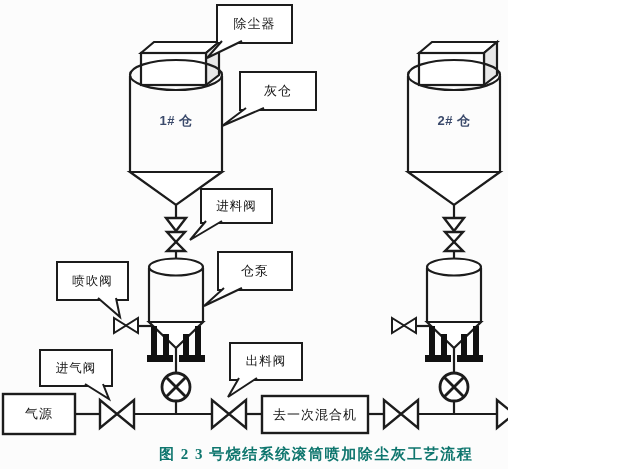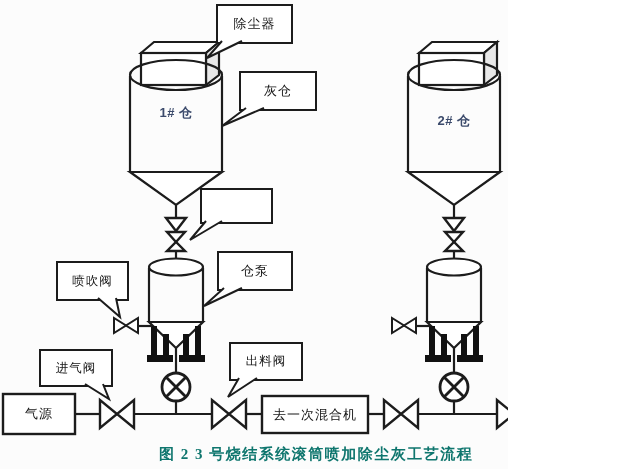--- a/index.html
+++ b/index.html
@@ -197,26 +197,27 @@
     <path d="M85,384 L109,399 L103,384" fill="#ffffff"></path>
   </g>
   <g stroke-width="2">
     <rect x="230" y="343" width="72" height="37" fill="#ffffff"></rect>
     <path d="M239,378 L228,397 L257,378" fill="#ffffff"></path>
   </g>
 </svg>
 
 <div class="lbl" style="left:217px;top:5px;width:75px;height:38px;">除尘器</div>
 <div class="lbl" style="left:240px;top:72px;width:76px;height:38px;font-family:Liberation Mono, monospace;">灰仓</div>
+<div class="lbl small" style="left:201px;top:189px;width:71px;height:34px;">进料阀</div>
 <div class="lbl" style="left:218px;top:252px;width:74px;height:38px;">仓泵</div>
 <div class="lbl small" style="left:40px;top:350px;width:72px;height:36px;">进气阀</div>
 <div class="lbl small" style="left:57px;top:262px;width:71px;height:38px;">喷吹阀</div>
 <div class="lbl small" style="left:230px;top:343px;width:72px;height:37px;">出料阀</div>
 
-<div class="lbl bin" style="left:136px;top:102px;width:80px;height:22px;">1# 仓</div>
+<div class="lbl bin" style="left:136px;top:110px;width:80px;height:22px;">1# 仓</div>
 <div class="lbl bin" style="left:414px;top:110px;width:80px;height:22px;">2# 仓</div>
 
 <div class="lbl" style="left:3px;top:394px;width:72px;height:40px;">气源</div>
 <div class="lbl" style="left:262px;top:396px;width:106px;height:37px;">去一次混合机</div>
 <div class="lbl" style="left:556px;top:393px;width:74px;height:39px;">气源</div>
 
 <div class="caption">图 2  3 号烧结系统滚筒喷加除尘灰工艺流程</div>
 
 </div>
 

